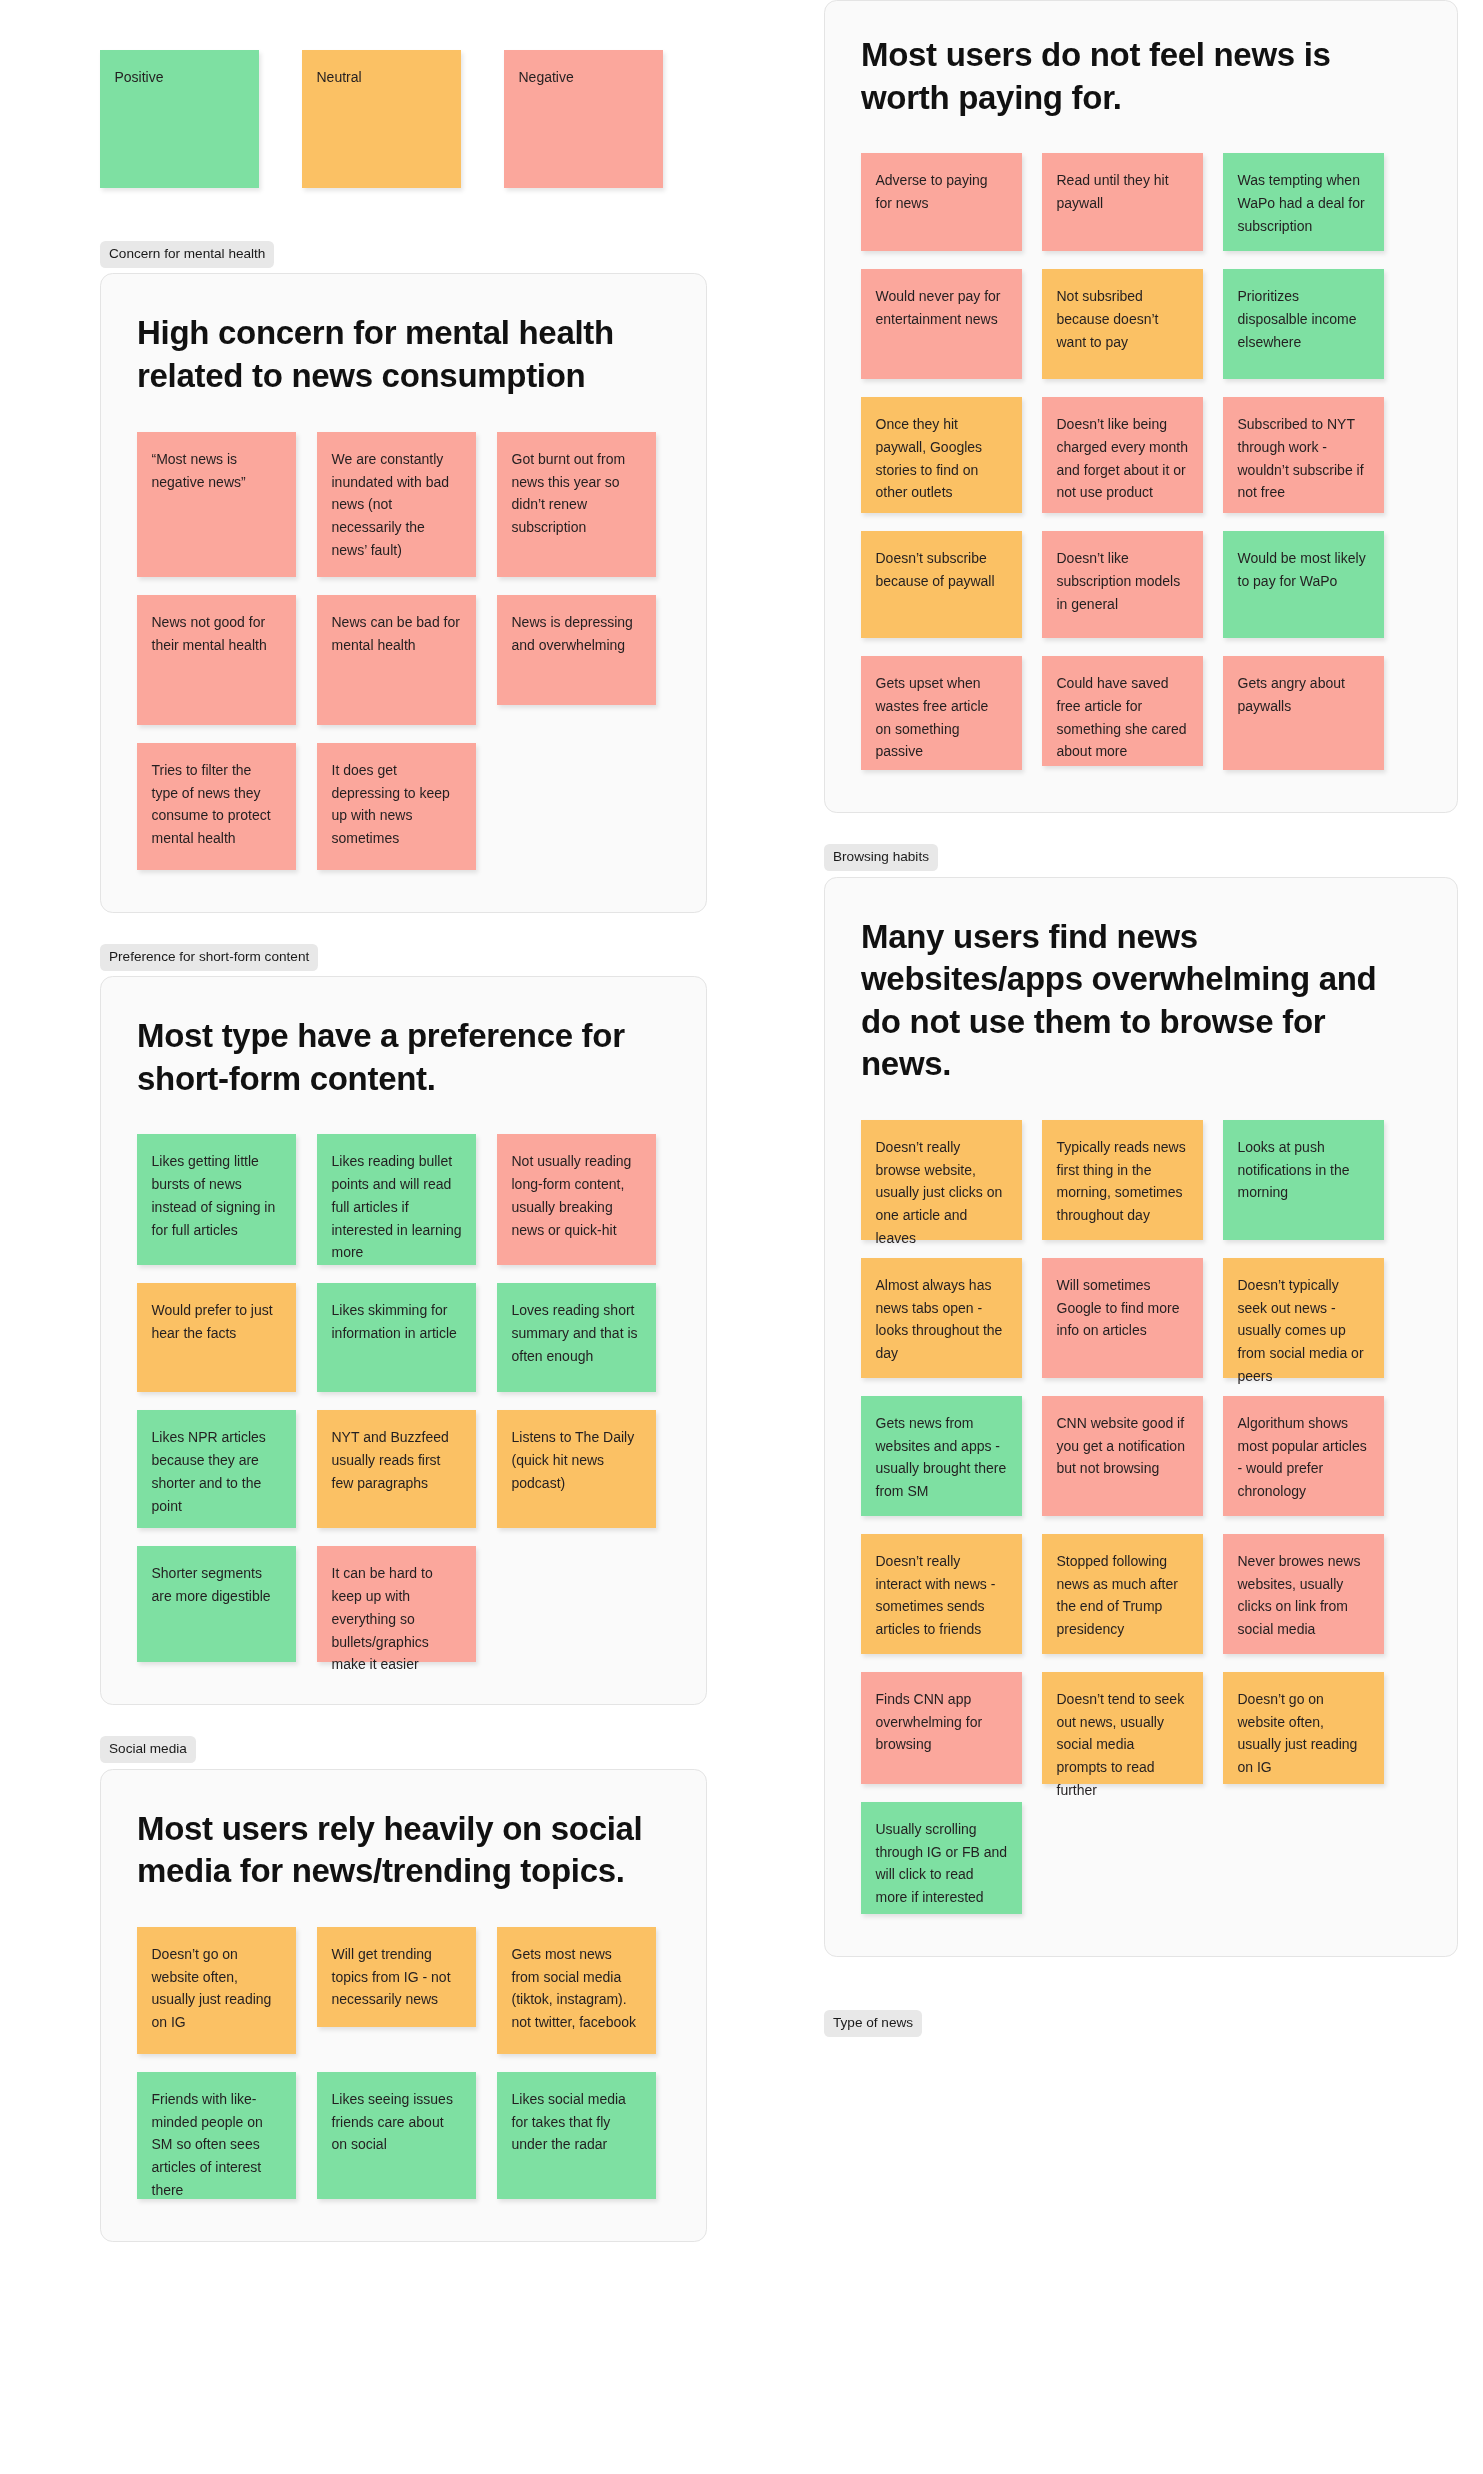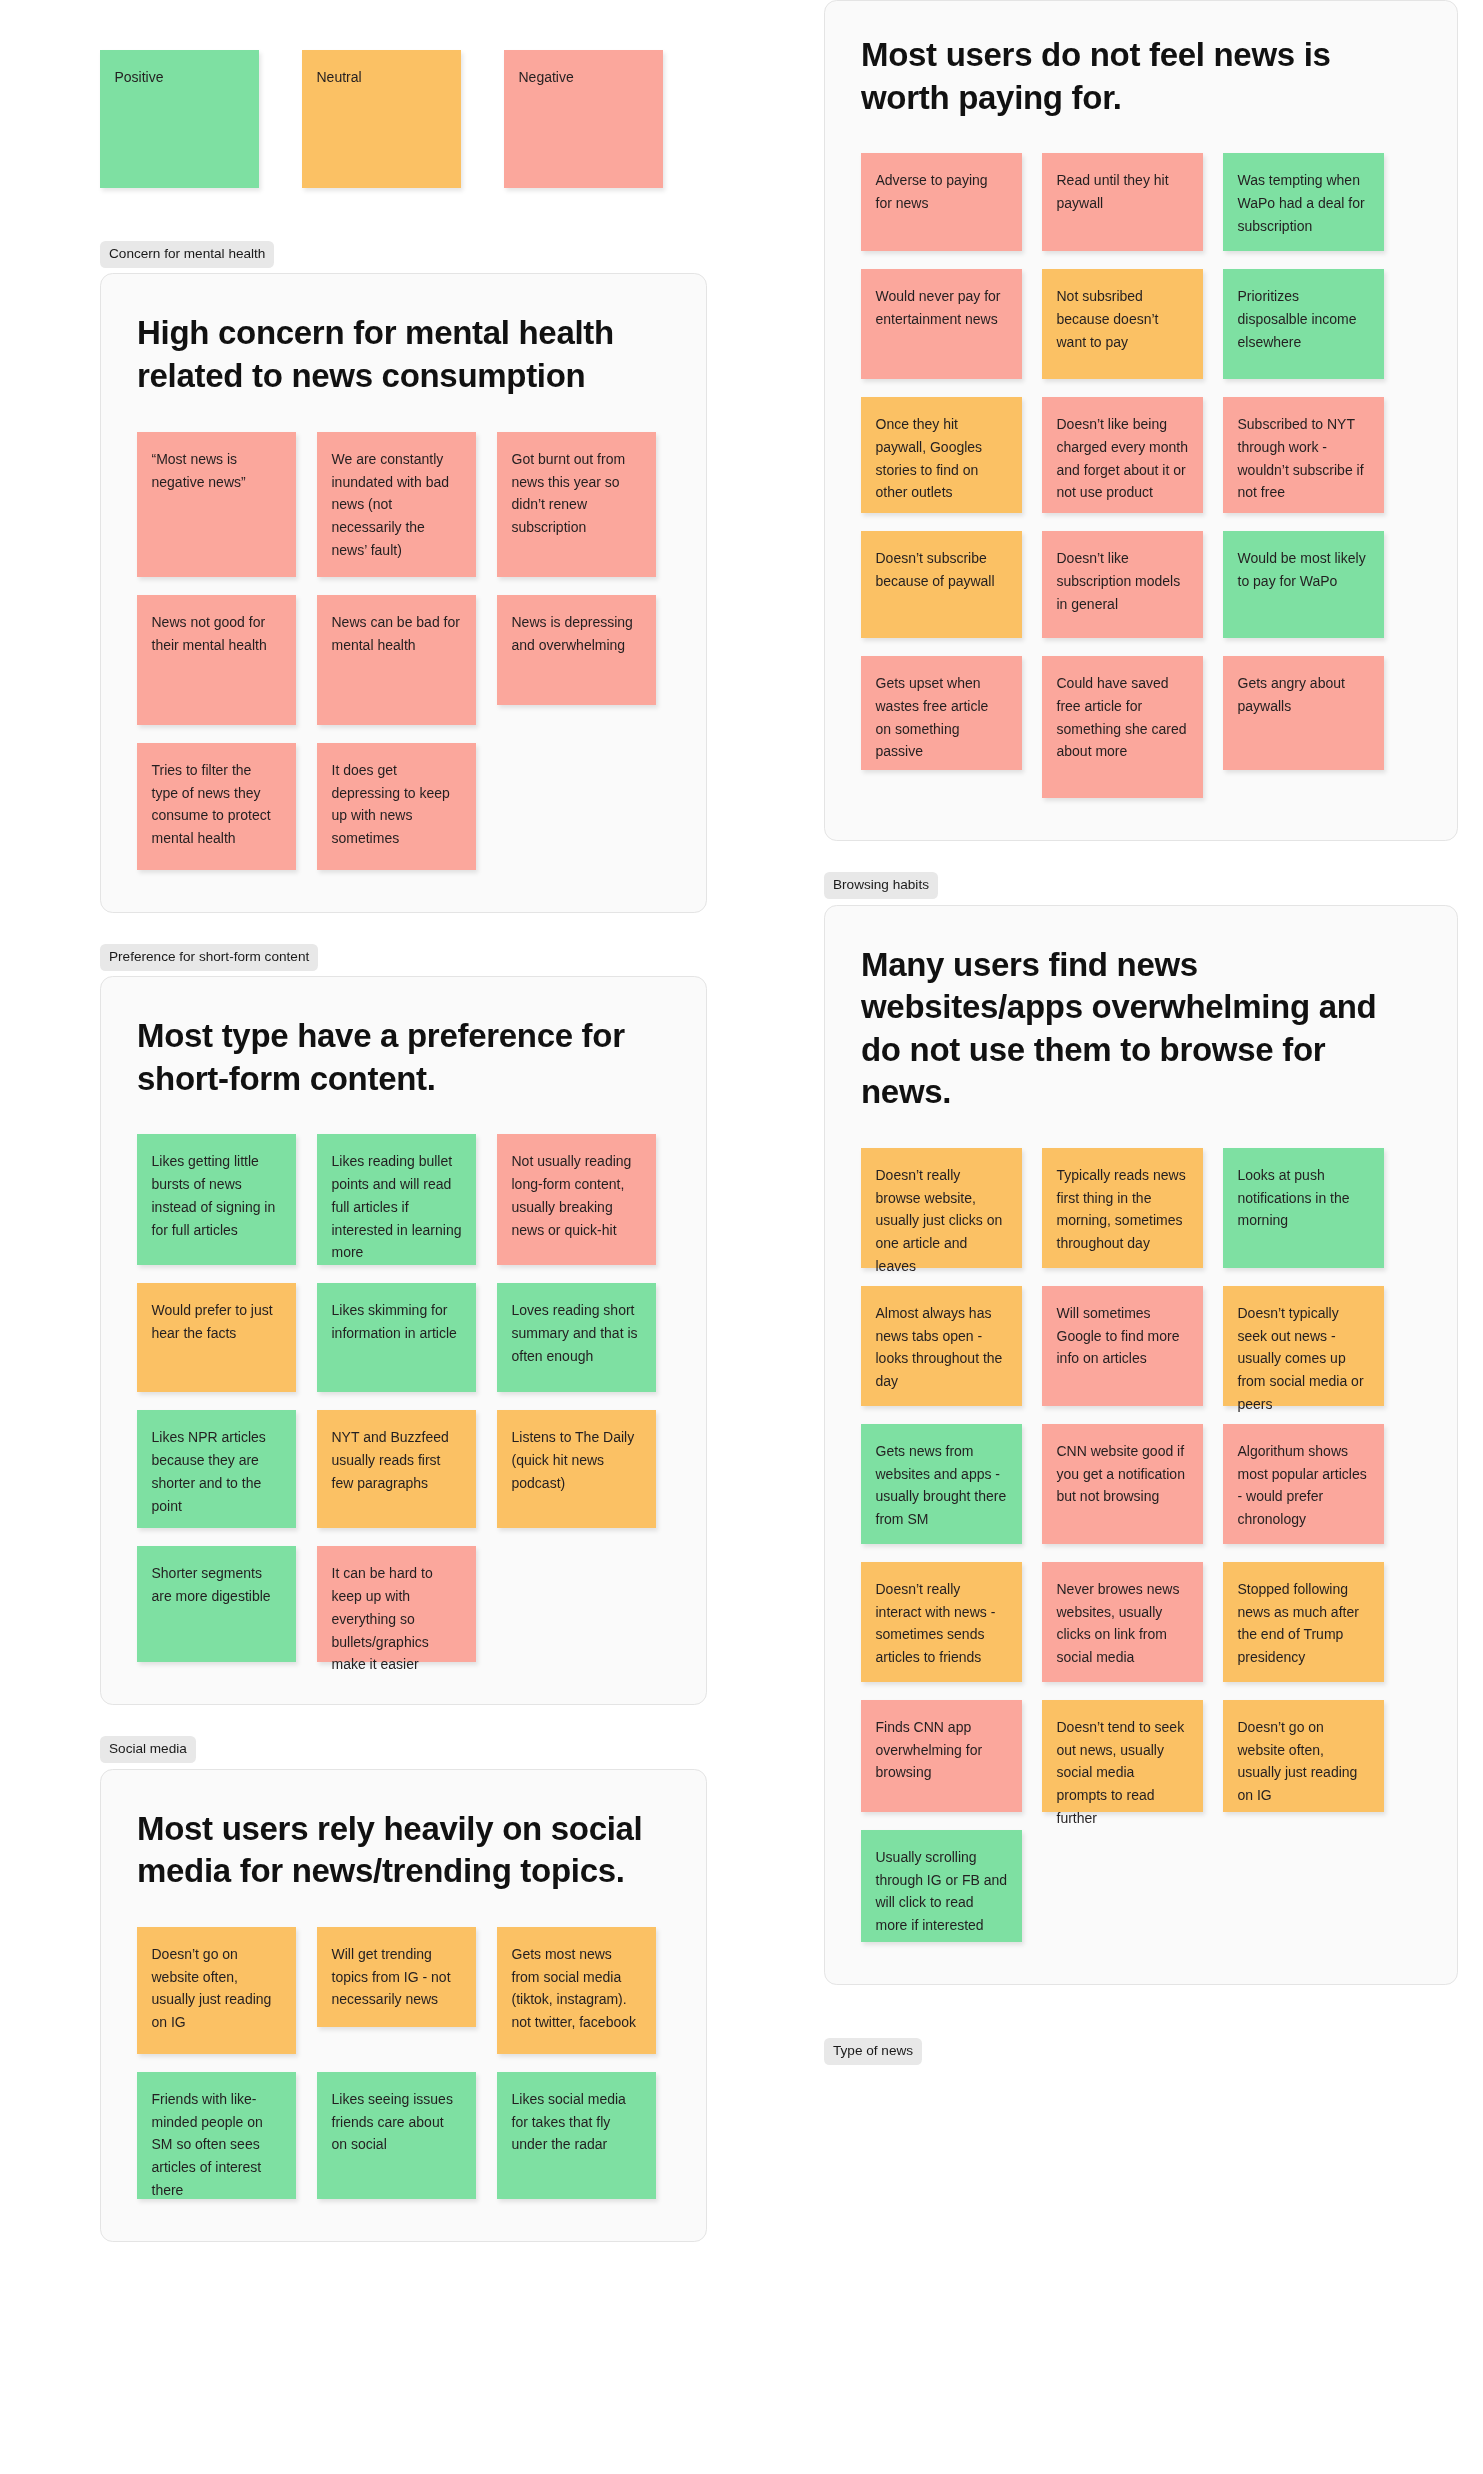--- a/index.html
+++ b/index.html
@@ -179,21 +179,21 @@
           <div class="note red" style="height:110px">Would never pay for entertainment news</div>
           <div class="note yellow" style="height:110px">Not subsribed because doesn’t want to pay</div>
           <div class="note green" style="height:110px">Prioritizes disposalble income elsewhere</div>
           <div class="note yellow" style="height:116px">Once they hit paywall, Googles stories to find on other outlets</div>
           <div class="note red" style="height:116px">Doesn’t like being charged every month and forget about it or not use product</div>
           <div class="note red" style="height:116px">Subscribed to NYT through work - wouldn’t subscribe if not free</div>
           <div class="note yellow" style="height:107px">Doesn’t subscribe because of paywall</div>
           <div class="note red" style="height:107px">Doesn’t like subscription models in general</div>
           <div class="note green" style="height:107px">Would be most likely to pay for WaPo</div>
           <div class="note red" style="height:114px">Gets upset when wastes free article on something passive</div>
-          <div class="note red" style="height:142px">Could have saved free article for something she cared about more</div>
+          <div class="note red" style="height:110px">Could have saved free article for something she cared about more</div>
           <div class="note red" style="height:114px">Gets angry about paywalls</div>
         </div>
       </div>
     </div>
 
     <div class="gap-sm"></div>
 
     
     <div class="frame-wrap">
       <span class="frame-tag">Browsing habits</span>
@@ -203,22 +203,22 @@
           <div class="note yellow" style="height:120px">Doesn’t really browse website, usually just clicks on one article and leaves</div>
           <div class="note yellow" style="height:120px">Typically reads news first thing in the morning, sometimes throughout day</div>
           <div class="note green" style="height:120px">Looks at push notifications in the morning</div>
           <div class="note yellow" style="height:120px">Almost always has news tabs open - looks throughout the day</div>
           <div class="note red" style="height:120px">Will sometimes Google to find more info on articles</div>
           <div class="note yellow" style="height:120px">Doesn’t typically seek out news - usually comes up from social media or peers</div>
           <div class="note green" style="height:120px">Gets news from websites and apps -usually brought there from SM</div>
           <div class="note red" style="height:120px">CNN website good if you get a notification but not browsing</div>
           <div class="note red" style="height:120px">Algorithum shows most popular articles - would prefer chronology</div>
           <div class="note yellow" style="height:120px">Doesn’t really interact with news - sometimes sends articles to friends</div>
+          <div class="note yellow" style="height:120px">Stopped following news as much after the end of Trump presidency</div>
           <div class="note red" style="height:120px">Never browes news websites, usually clicks on link from social media</div>
-          <div class="note yellow" style="height:120px">Stopped following news as much after the end of Trump presidency</div>
           <div class="note red" style="height:112px">Finds CNN app overwhelming for browsing</div>
           <div class="note yellow" style="height:112px">Doesn’t tend to seek out news, usually social media prompts to read further</div>
           <div class="note yellow" style="height:112px">Doesn’t go on website often, usually just reading on IG</div>
           <div class="note green" style="height:112px">Usually scrolling through IG or FB and will click to read more if interested</div>
           <div></div>
           <div></div>
         </div>
       </div>
     </div>
 

